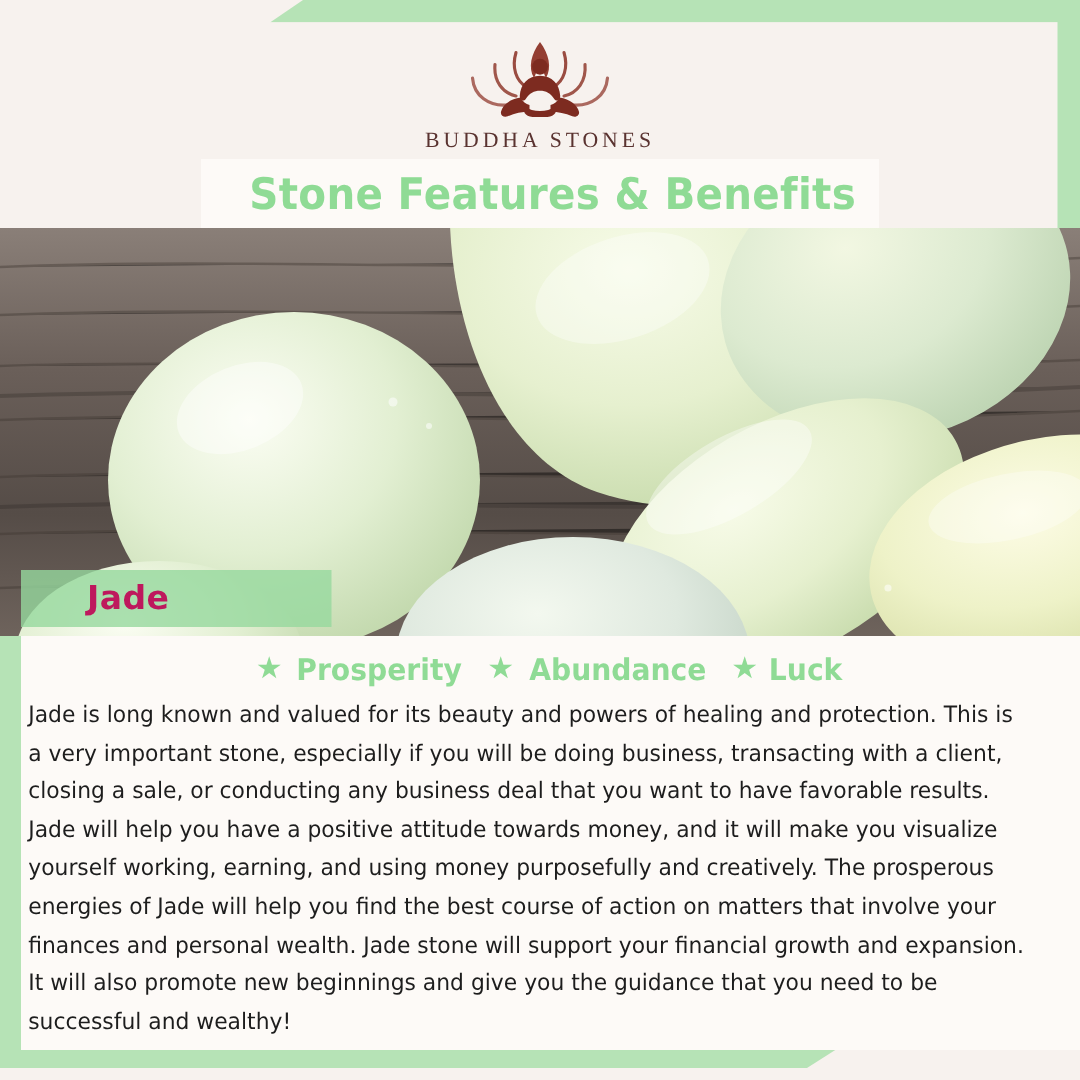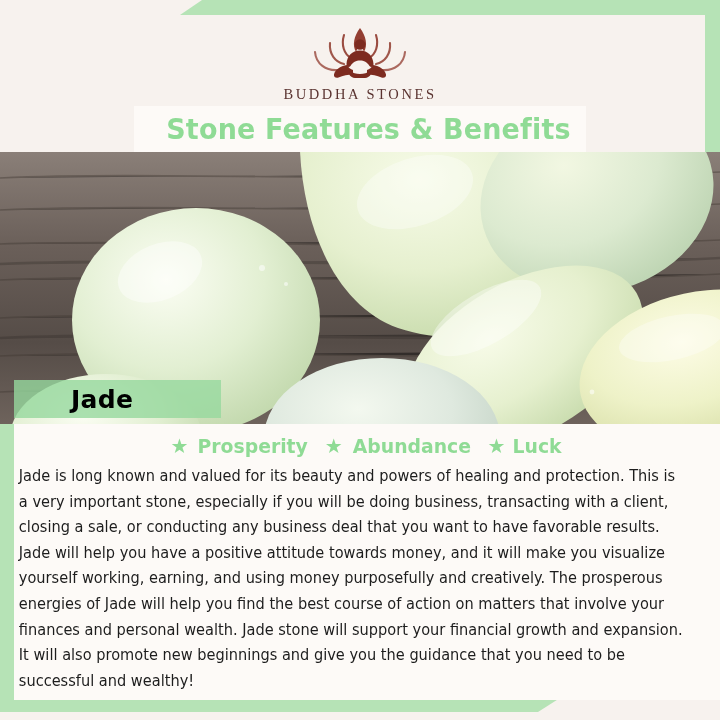--- a/index.html
+++ b/index.html
@@ -102,25 +102,25 @@
   
   .jade-band {
     position: absolute;
     left: 14px; top: 380px;
     width: 207px; height: 38px;
     background: rgba(150, 216, 158, 0.80);
     display: flex;
     align-items: center;
   }
   .jade-label {
-    margin-left: 57px;
+    margin-left: 44px;
     font-family: "DejaVu Sans", sans-serif;
     font-weight: bold;
-    font-size: 25px;
-    color: #000000;
+    font-size: 22px;
+    color: #be185d;
     letter-spacing: 0.3px;
   }
 
   
   .text-card {
     position: absolute;
     left: 14px; top: 424px;
     width: 706px; height: 276px;
     background: #fdfaf7;
     padding: 0;

